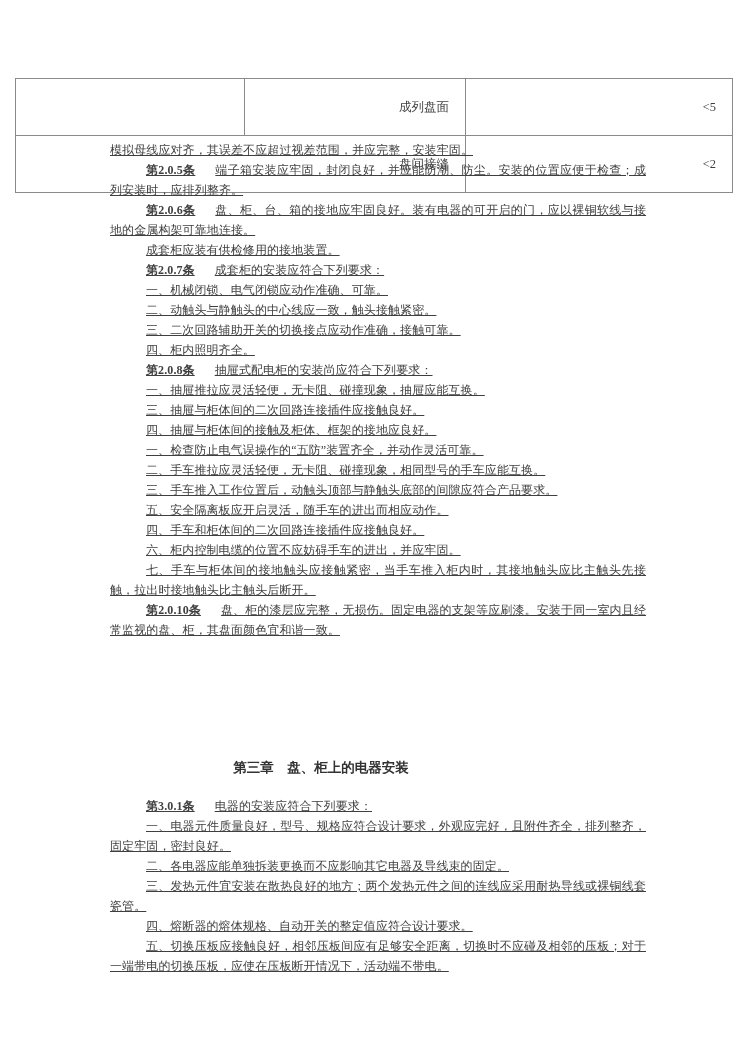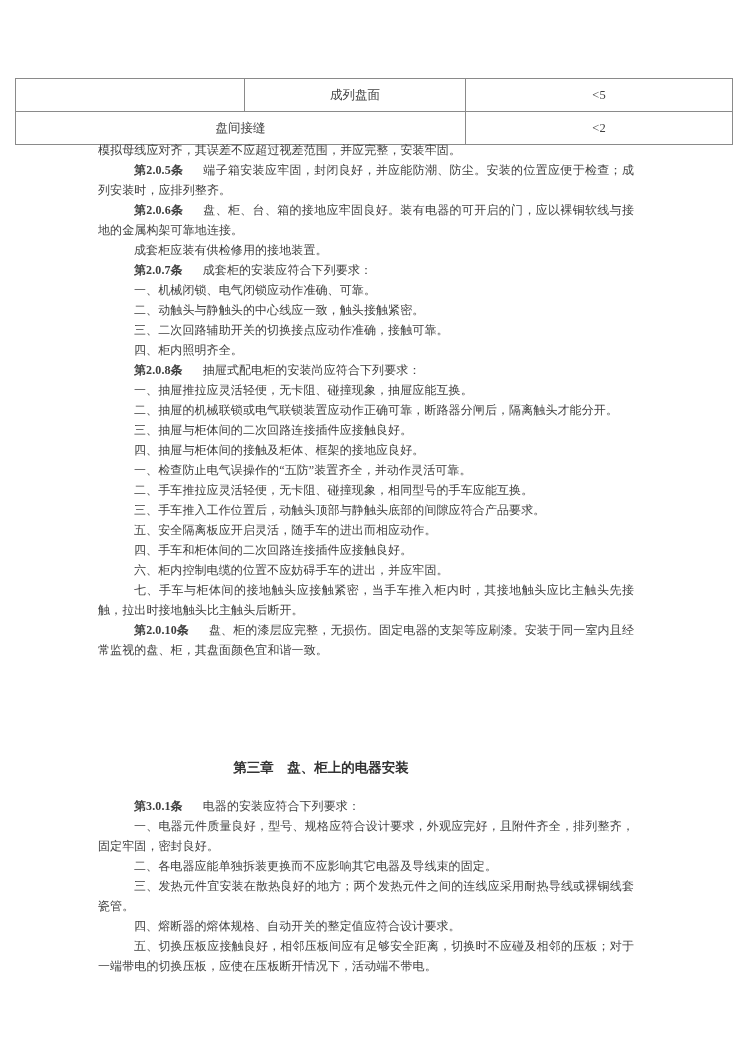--- a/index.html
+++ b/index.html
@@ -14,33 +14,34 @@
   
   table.spec {
     position: absolute; top: 78px; left: 15px;
     width: 717px;
     border-collapse: collapse;
     table-layout: fixed;
   }
   table.spec td {
     border: 1px solid #8a8a8a;
     height: 24px;
-    text-align: center;
+    text-align: right;
     vertical-align: middle;
     font-size: 12.5px;
     color: #3f3f3f;
-    padding: 4px;
+    padding: 16px;
   }
 
   
   .textblock {
     position: absolute;
-    left: 98px;
+    left: 110px;
     width: 536px;
     text-align: justify;
+    text-decoration: underline;
   }
   .block-a { top: 140px; }
   .para {
     margin: 0;
     font-size: 12px;
     line-height: 20px;
     text-indent: 36px;
     letter-spacing: 0.1px;
   }
   .para.no-indent { text-indent: 0; }
@@ -87,21 +88,20 @@
       <p class="para"><b class="clause">第2.0.5条</b>端子箱安装应牢固，封闭良好，并应能防潮、防尘。安装的位置应便于检查；成列安装时，应排列整齐。</p>
       <p class="para"><b class="clause">第2.0.6条</b>盘、柜、台、箱的接地应牢固良好。装有电器的可开启的门，应以裸铜软线与接地的金属构架可靠地连接。</p>
       <p class="para">成套柜应装有供检修用的接地装置。</p>
       <p class="para"><b class="clause">第2.0.7条</b>成套柜的安装应符合下列要求：</p>
       <p class="para">一、机械闭锁、电气闭锁应动作准确、可靠。</p>
       <p class="para">二、动触头与静触头的中心线应一致，触头接触紧密。</p>
       <p class="para">三、二次回路辅助开关的切换接点应动作准确，接触可靠。</p>
       <p class="para">四、柜内照明齐全。</p>
       <p class="para"><b class="clause">第2.0.8条</b>抽屉式配电柜的安装尚应符合下列要求：</p>
       <p class="para">一、抽屉推拉应灵活轻便，无卡阻、碰撞现象，抽屉应能互换。</p>
-      <p class="para">二、抽屉的机械联锁或电气联锁装置应动作正确可靠，断路器分闸后，隔离触头才能分开。</p>
       <p class="para">三、抽屉与柜体间的二次回路连接插件应接触良好。</p>
       <p class="para">四、抽屉与柜体间的接触及柜体、框架的接地应良好。</p>
       <p class="para">一、检查防止电气误操作的“五防”装置齐全，并动作灵活可靠。</p>
       <p class="para">二、手车推拉应灵活轻便，无卡阻、碰撞现象，相同型号的手车应能互换。</p>
       <p class="para">三、手车推入工作位置后，动触头顶部与静触头底部的间隙应符合产品要求。</p>
       <p class="para">五、安全隔离板应开启灵活，随手车的进出而相应动作。</p>
       <p class="para">四、手车和柜体间的二次回路连接插件应接触良好。</p>
       <p class="para">六、柜内控制电缆的位置不应妨碍手车的进出，并应牢固。</p>
       <p class="para">七、手车与柜体间的接地触头应接触紧密，当手车推入柜内时，其接地触头应比主触头先接触，拉出时接地触头比主触头后断开。</p>
       <p class="para"><b class="clause">第2.0.10条</b>盘、柜的漆层应完整，无损伤。固定电器的支架等应刷漆。安装于同一室内且经常监视的盘、柜，其盘面颜色宜和谐一致。</p>

